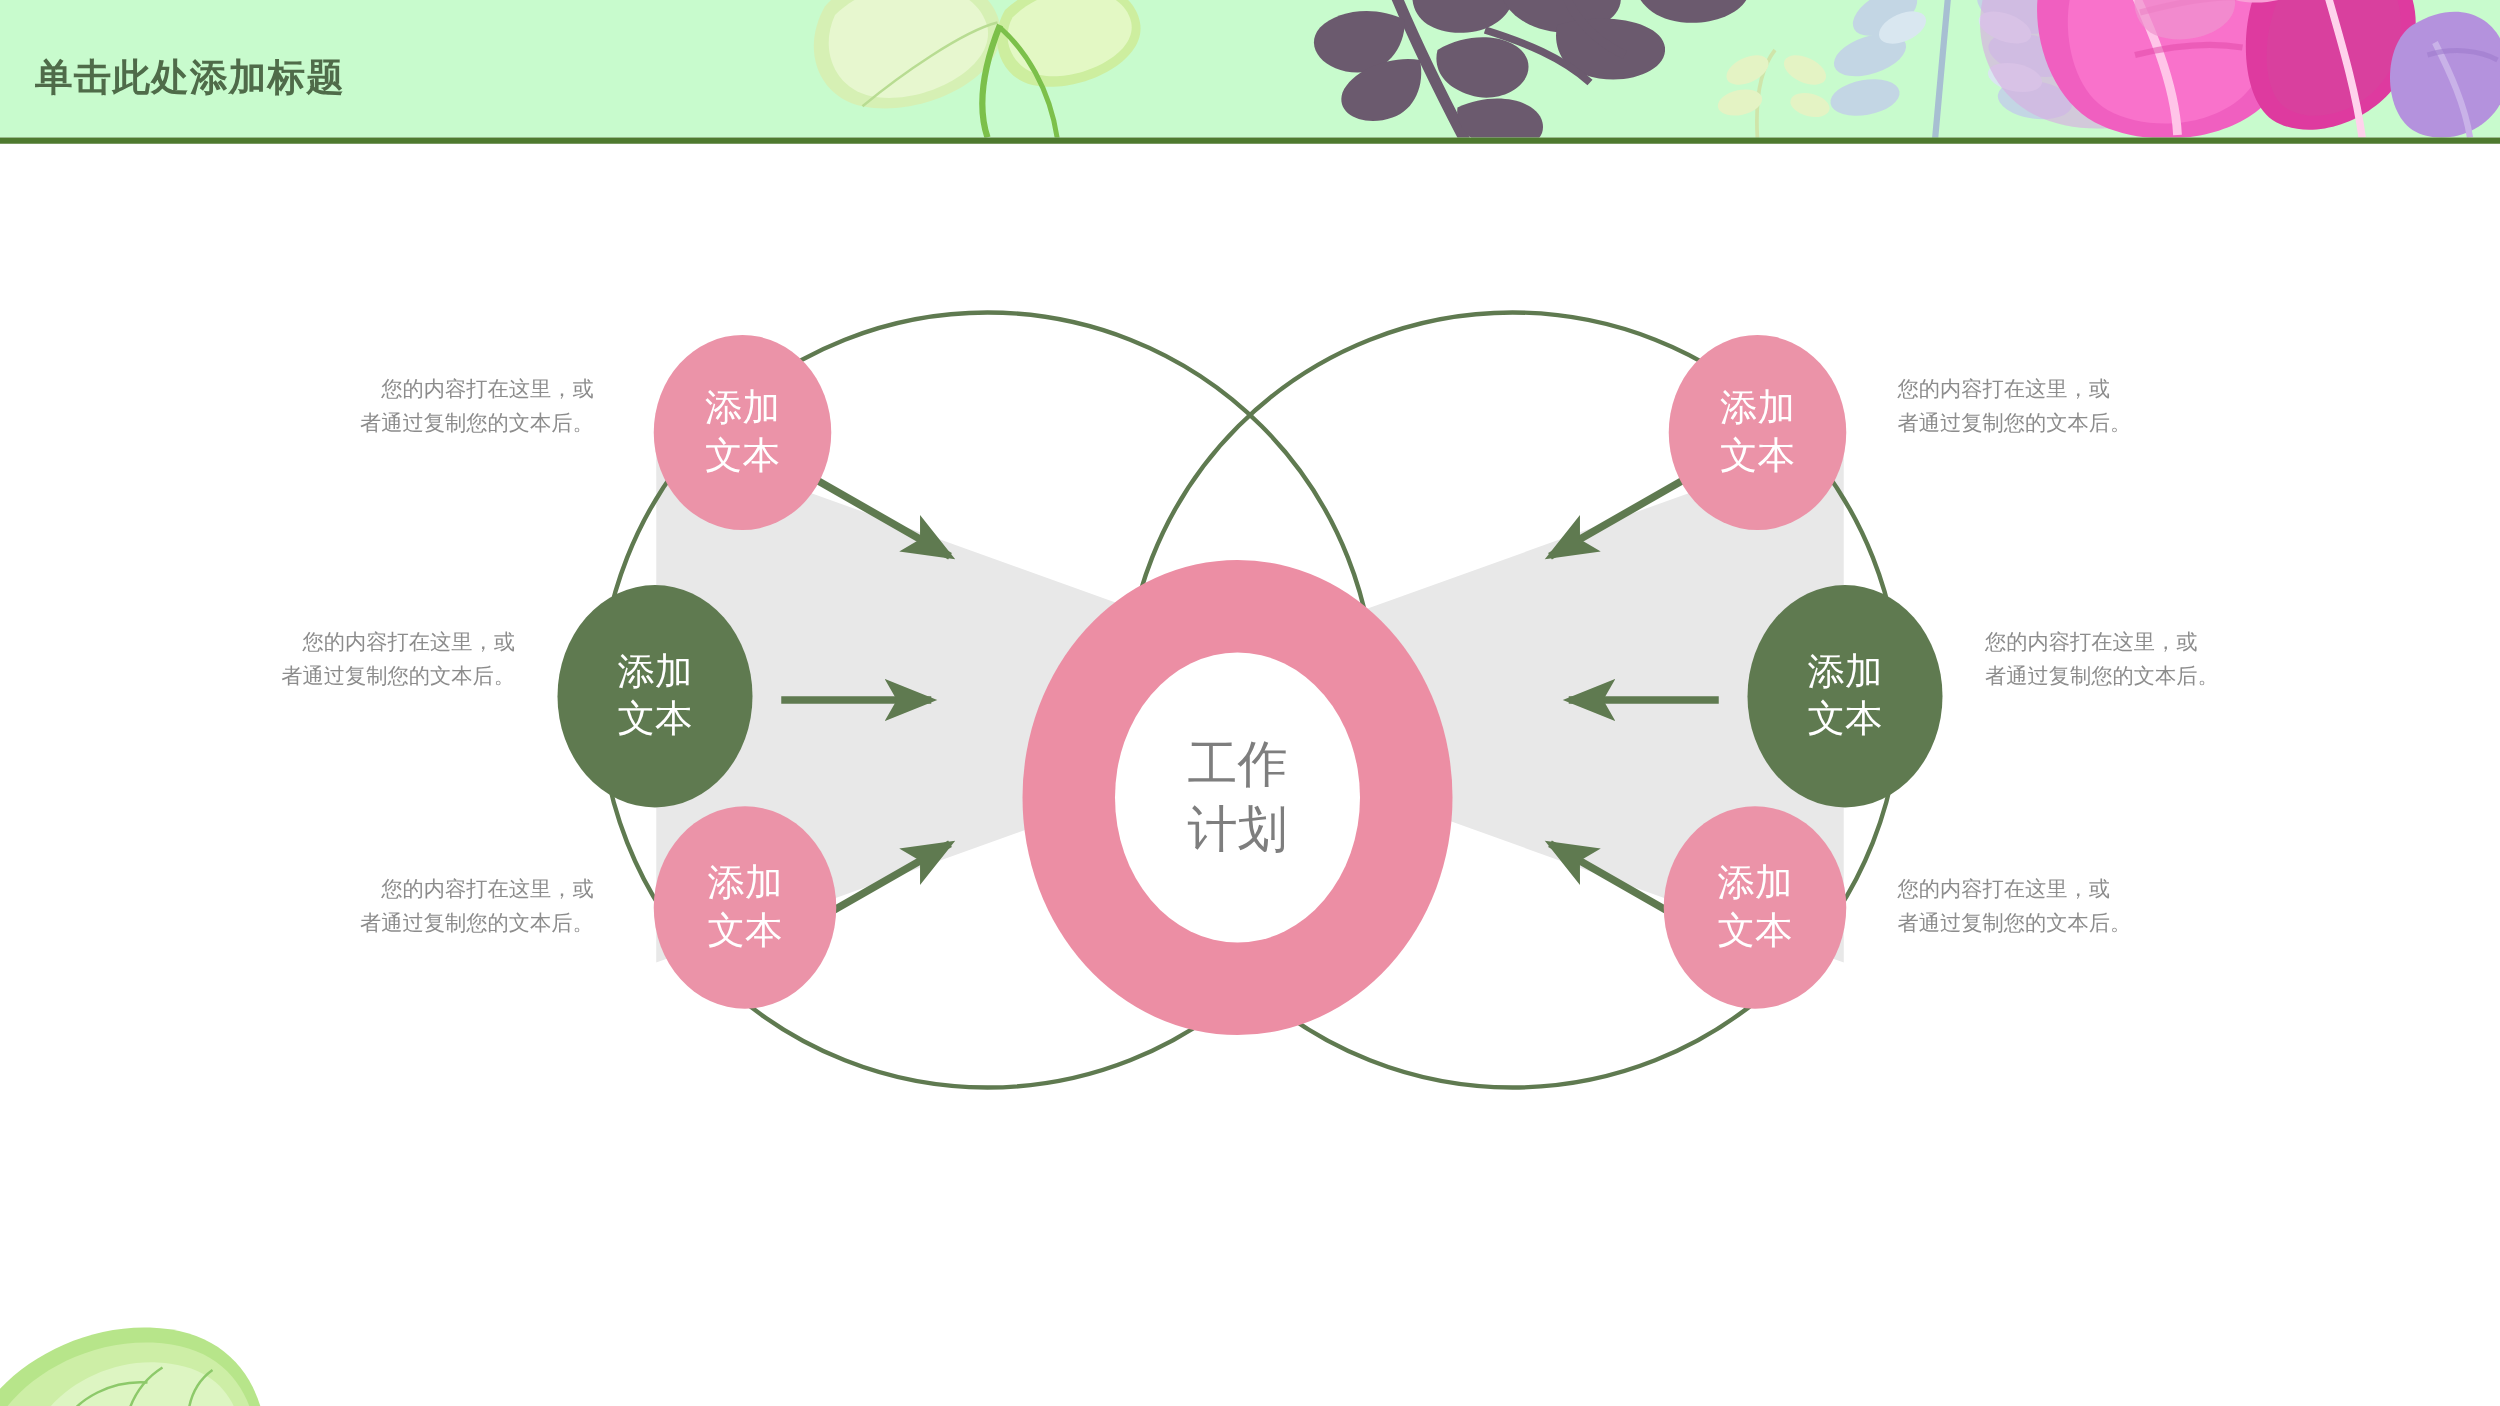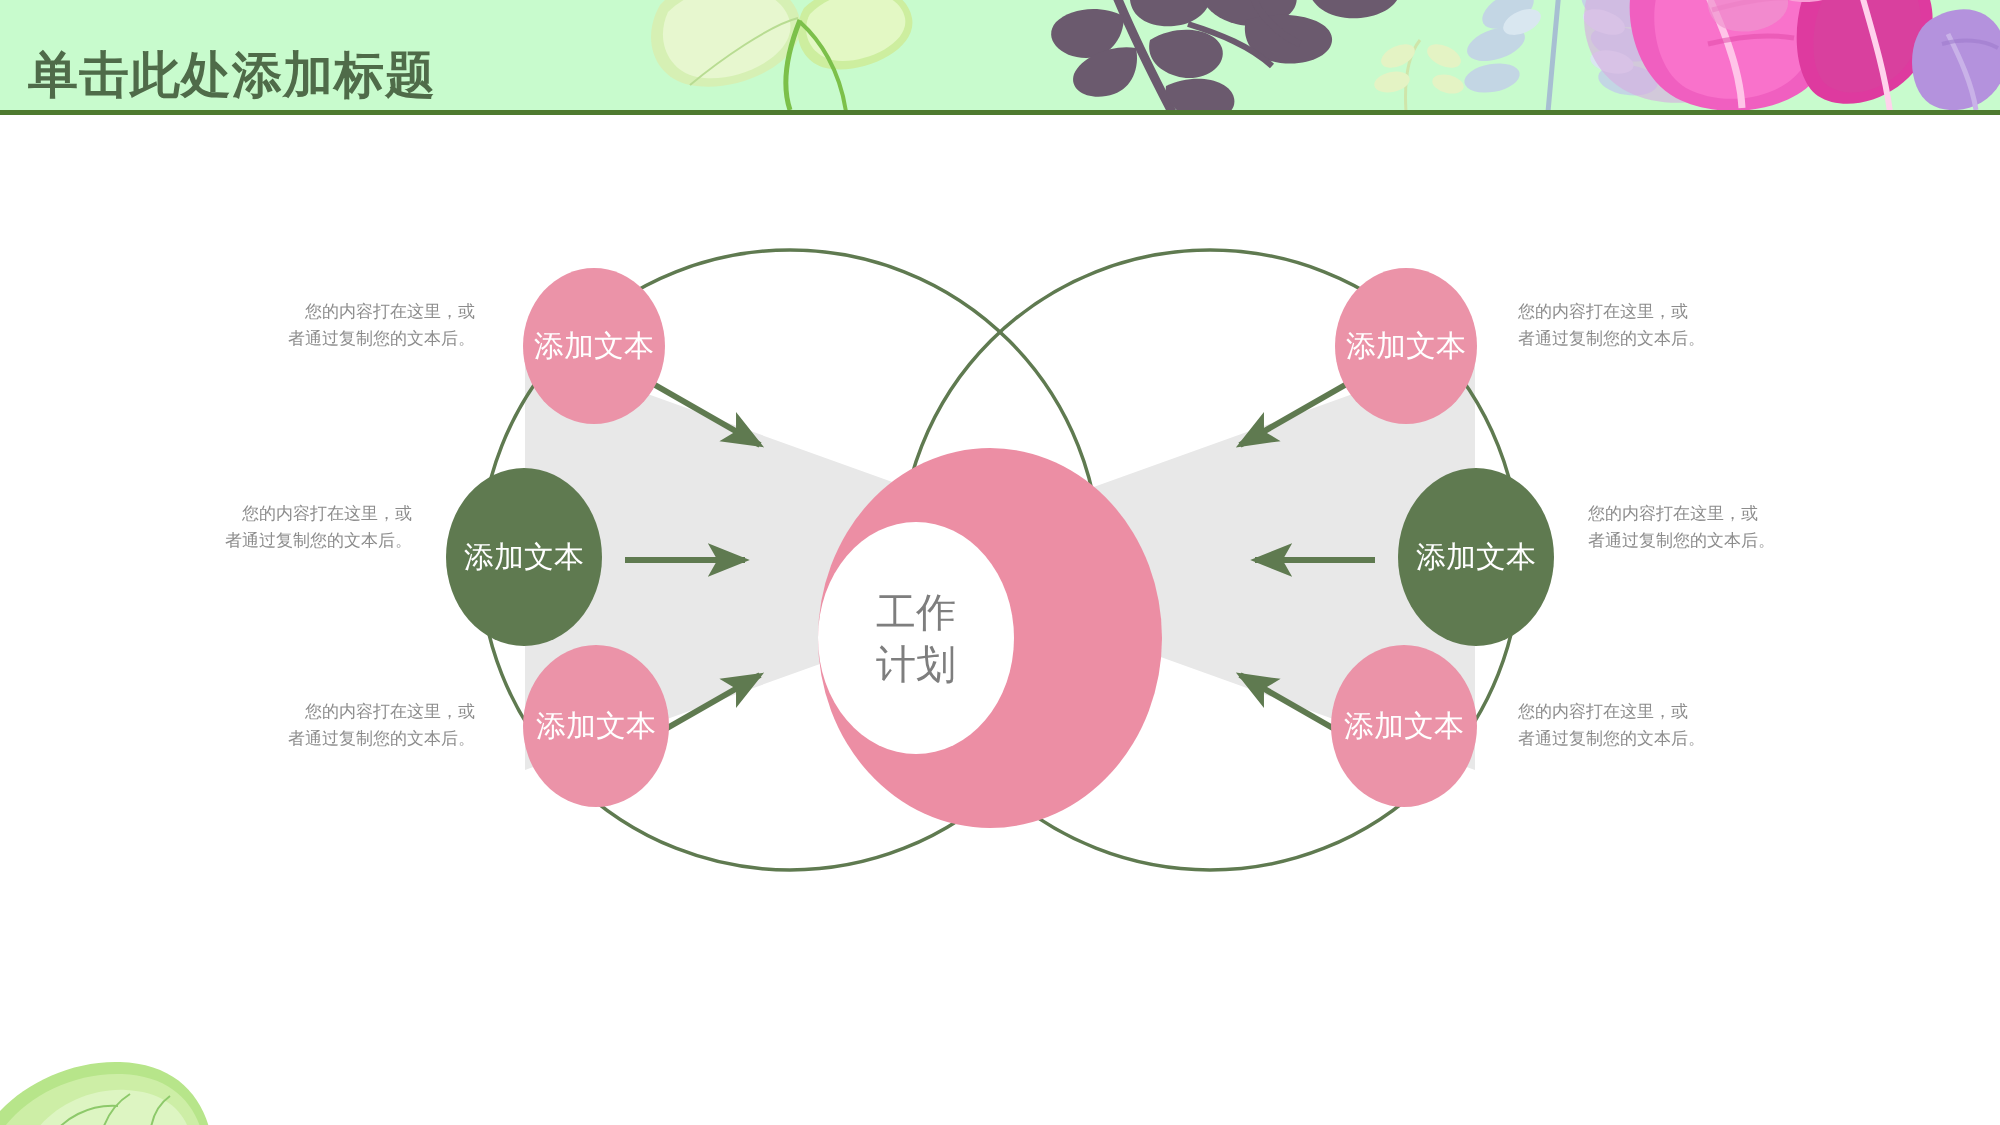--- a/index.html
+++ b/index.html
@@ -11,53 +11,53 @@
     overflow:hidden;
   }
 
   
   .banner{
     position:absolute; left:0; top:0; width:2000px; height:110px;
     background:#c8fbcd; overflow:hidden;
   }
   .banner-title{
     position:absolute; left:28px; top:42px;
-    font-size:50px; font-weight:bold; color:#4f6b49;
+    font-size:30px; font-weight:bold; color:#4f6b49;
     letter-spacing:1px; z-index:40; white-space:nowrap;
   }
   .banner-rule{
     position:absolute; left:0; top:110px; width:2000px; height:5px;
     background:#4e7a2f; z-index:45;
   }
 
   
   .leafwrap{ position:absolute; left:0; top:0; width:2000px; height:112px; }
 
   
   .diagram{
     position:absolute; left:0; top:120px; width:2000px; height:880px;
   }
 
   .node{
     position:absolute;
-    display:flex; flex-direction:row;
+    display:flex; flex-direction:column;
     align-items:center; justify-content:center;
     border-radius:50%;
     color:#ffffff; font-size:30px; line-height:1.28;
     text-align:center; z-index:25;
   }
   .node span{ display:block; }
   .node.pink{ background:#eb93a8; }
   .node.green{ background:#5f7a50; }
 
   .center-ring{
     position:absolute; z-index:24;
     border-radius:50%;
     background:#ec8ea4;
-    display:flex; align-items:center; justify-content:flex-start;
+    display:flex; align-items:center; justify-content:center;
   }
   .center-hole{
     border-radius:50%; background:#ffffff;
     display:flex; flex-direction:column;
     align-items:center; justify-content:center;
     color:#7e7e7e; font-size:40px; line-height:1.3; text-align:center;
   }
 
   .body-text{
     position:absolute; z-index:30;

